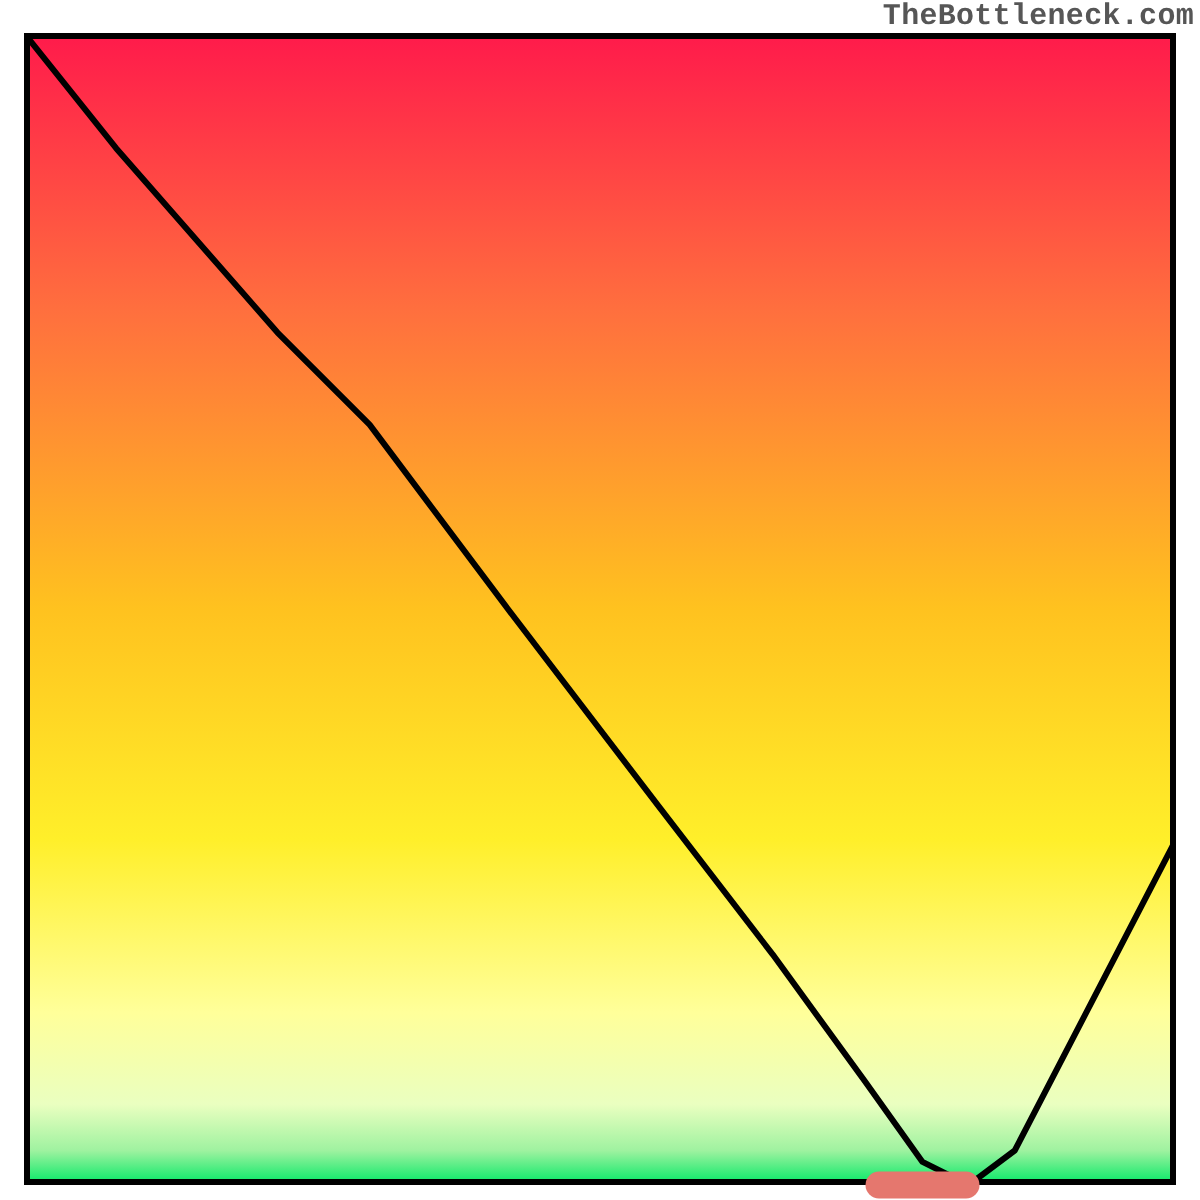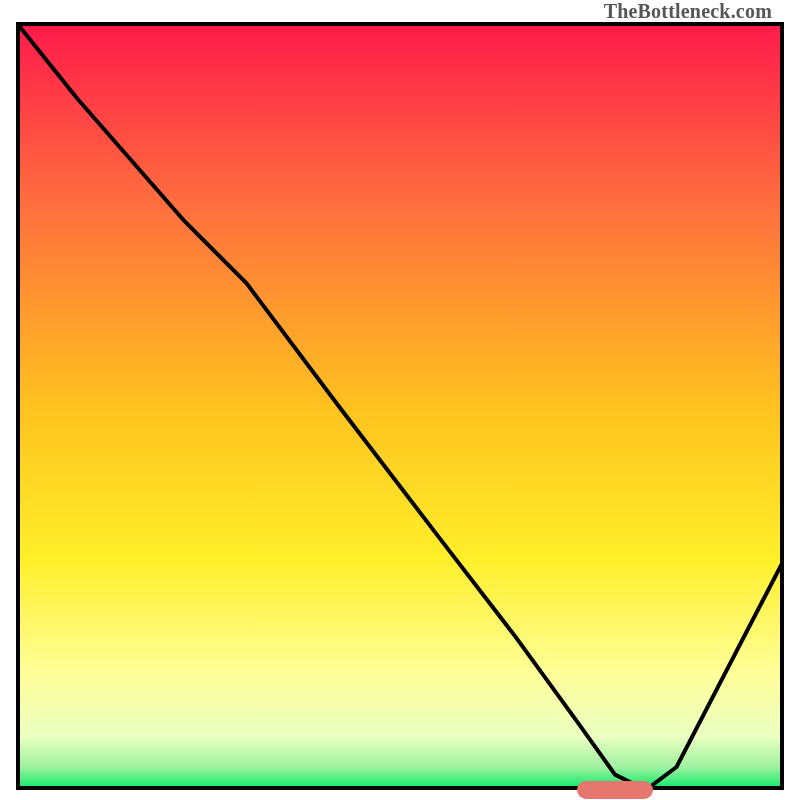--- a/index.html
+++ b/index.html
@@ -9,22 +9,22 @@
     left: 16px;
     top: 22px;
     width: 768px;
     height: 768px;
     border: 4px solid #000;
     background: transparent;
   }
   .watermark {
     position: absolute;
     top: 0;
-    right: 28px;
-    font-family: Liberation Serif, serif;
+    right: 4px;
+    font-family: Liberation Mono, monospace;
     font-size: 20px;
     font-weight: 600;
     color: #565656;
     letter-spacing: 0.2px;
   }
   svg.plot {
     position: absolute;
     left: 16px;
     top: 22px;
     width: 768px;

